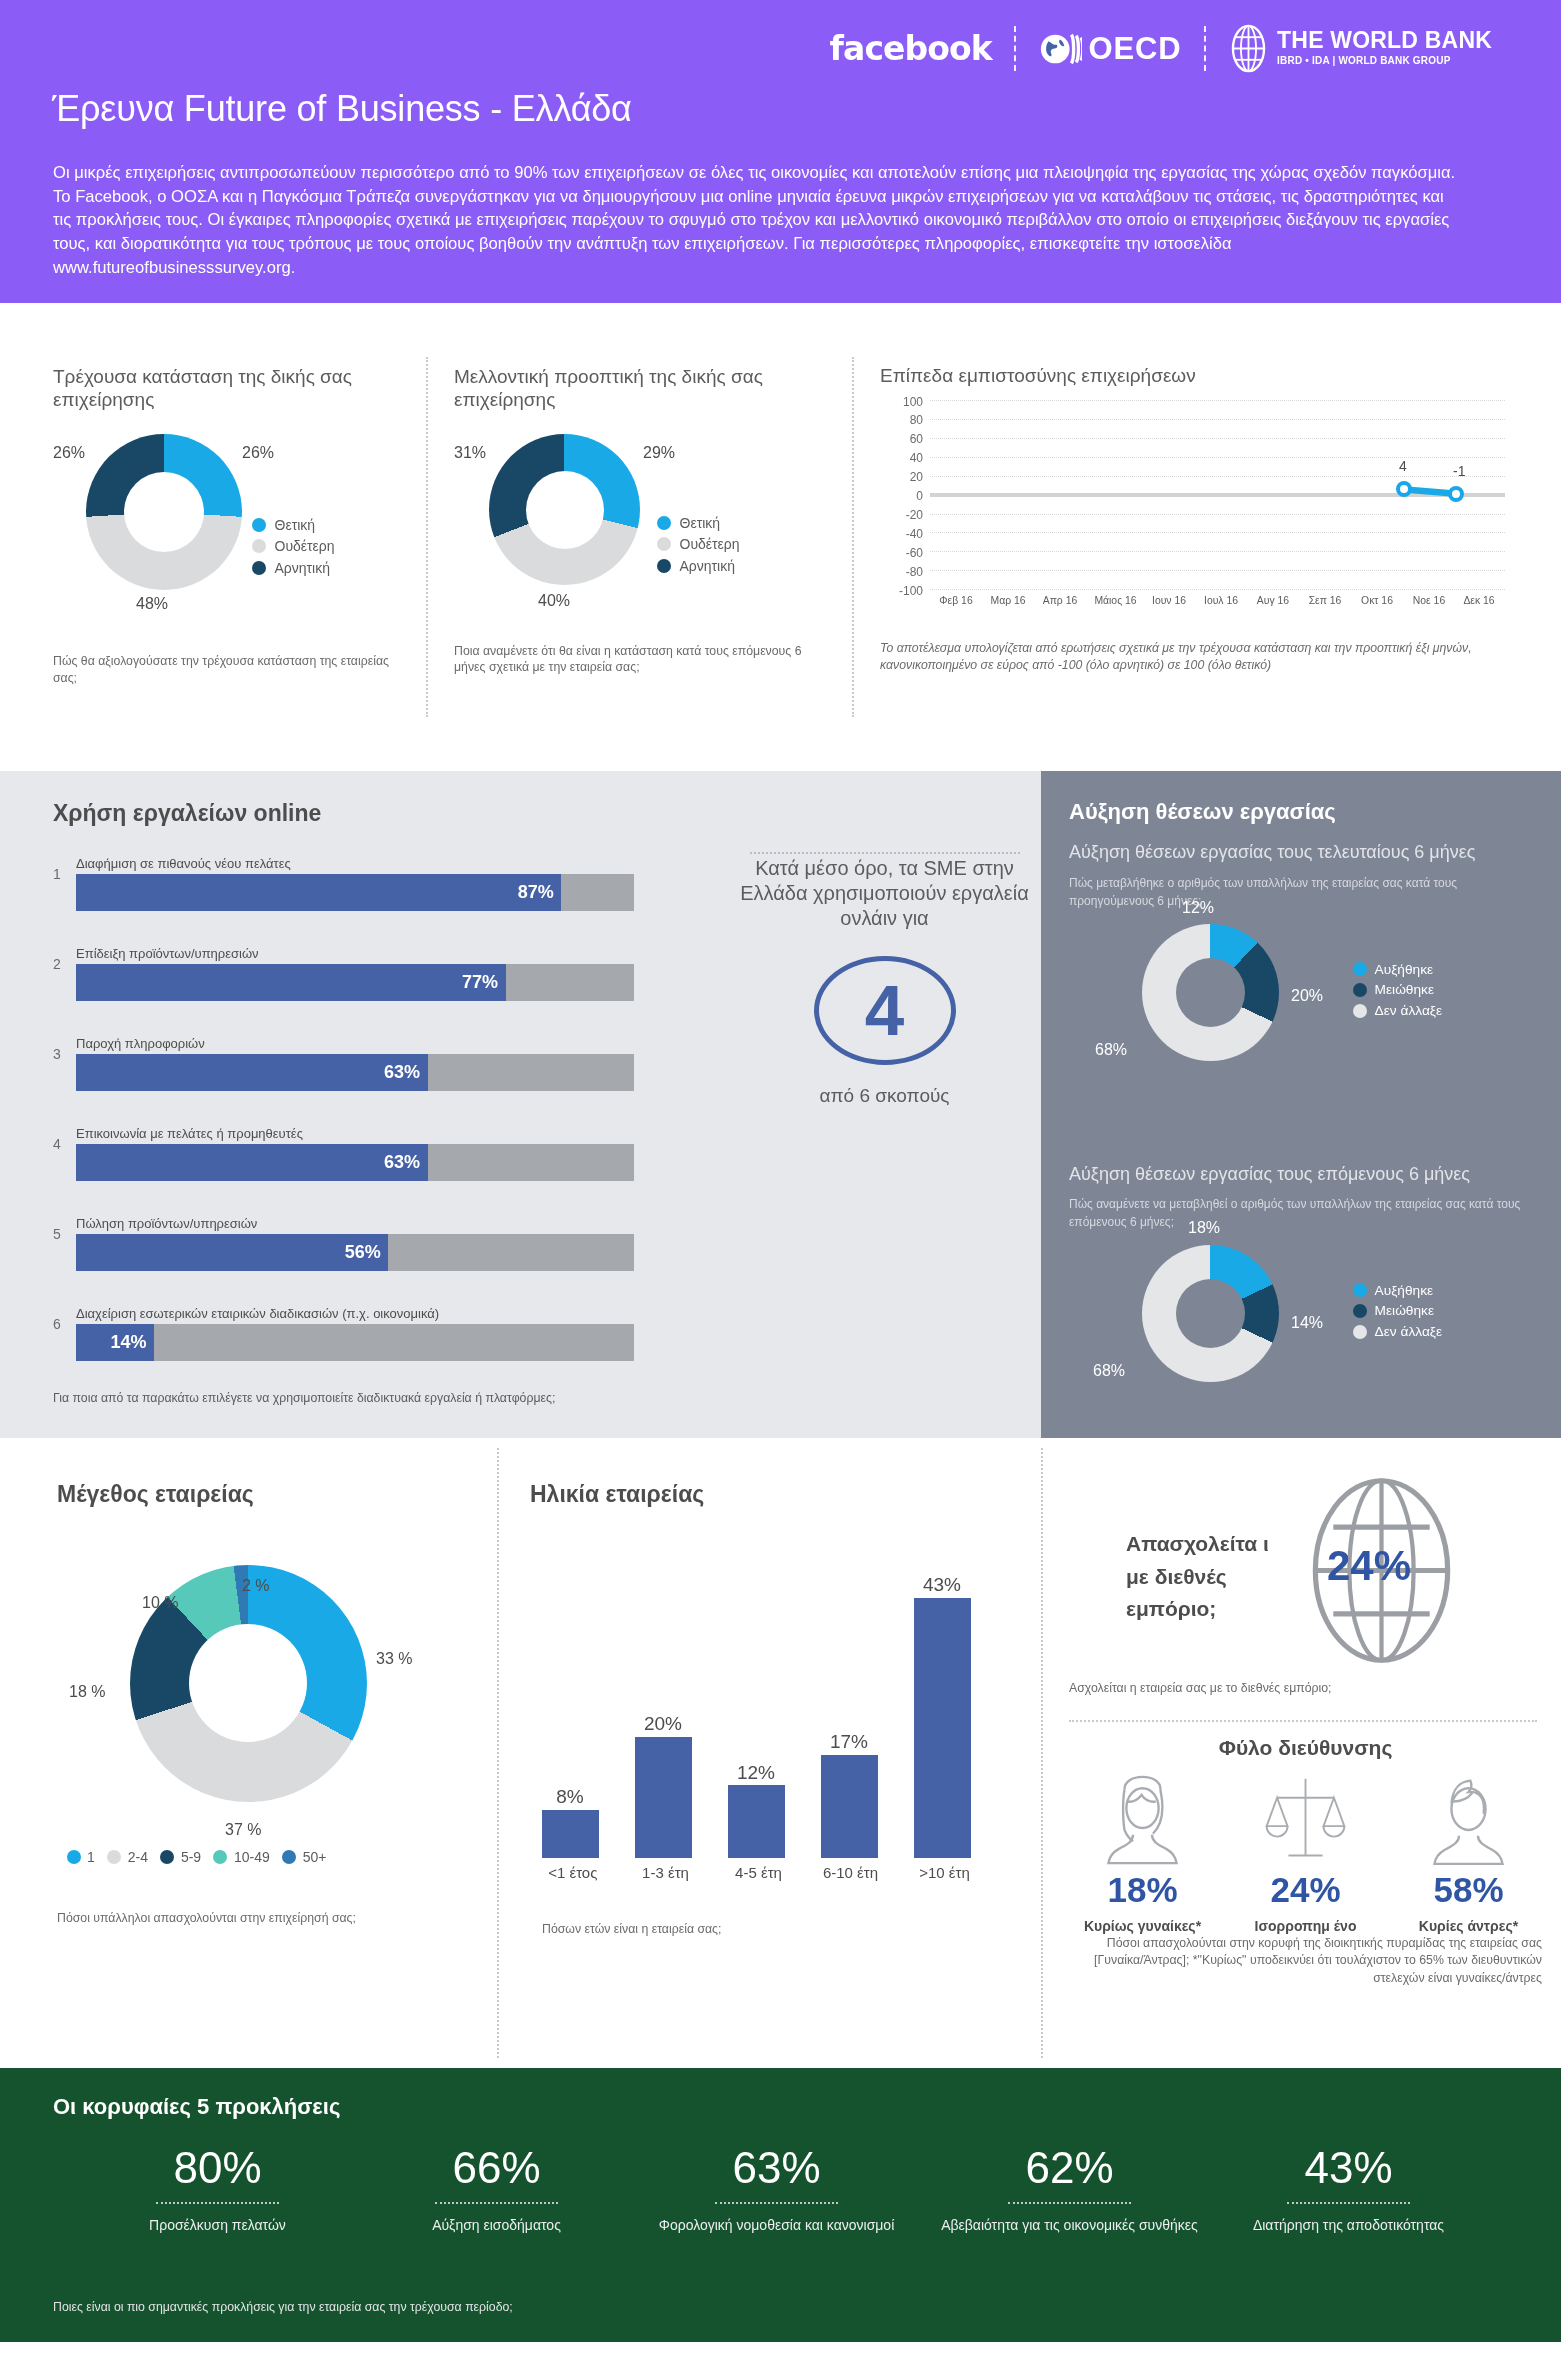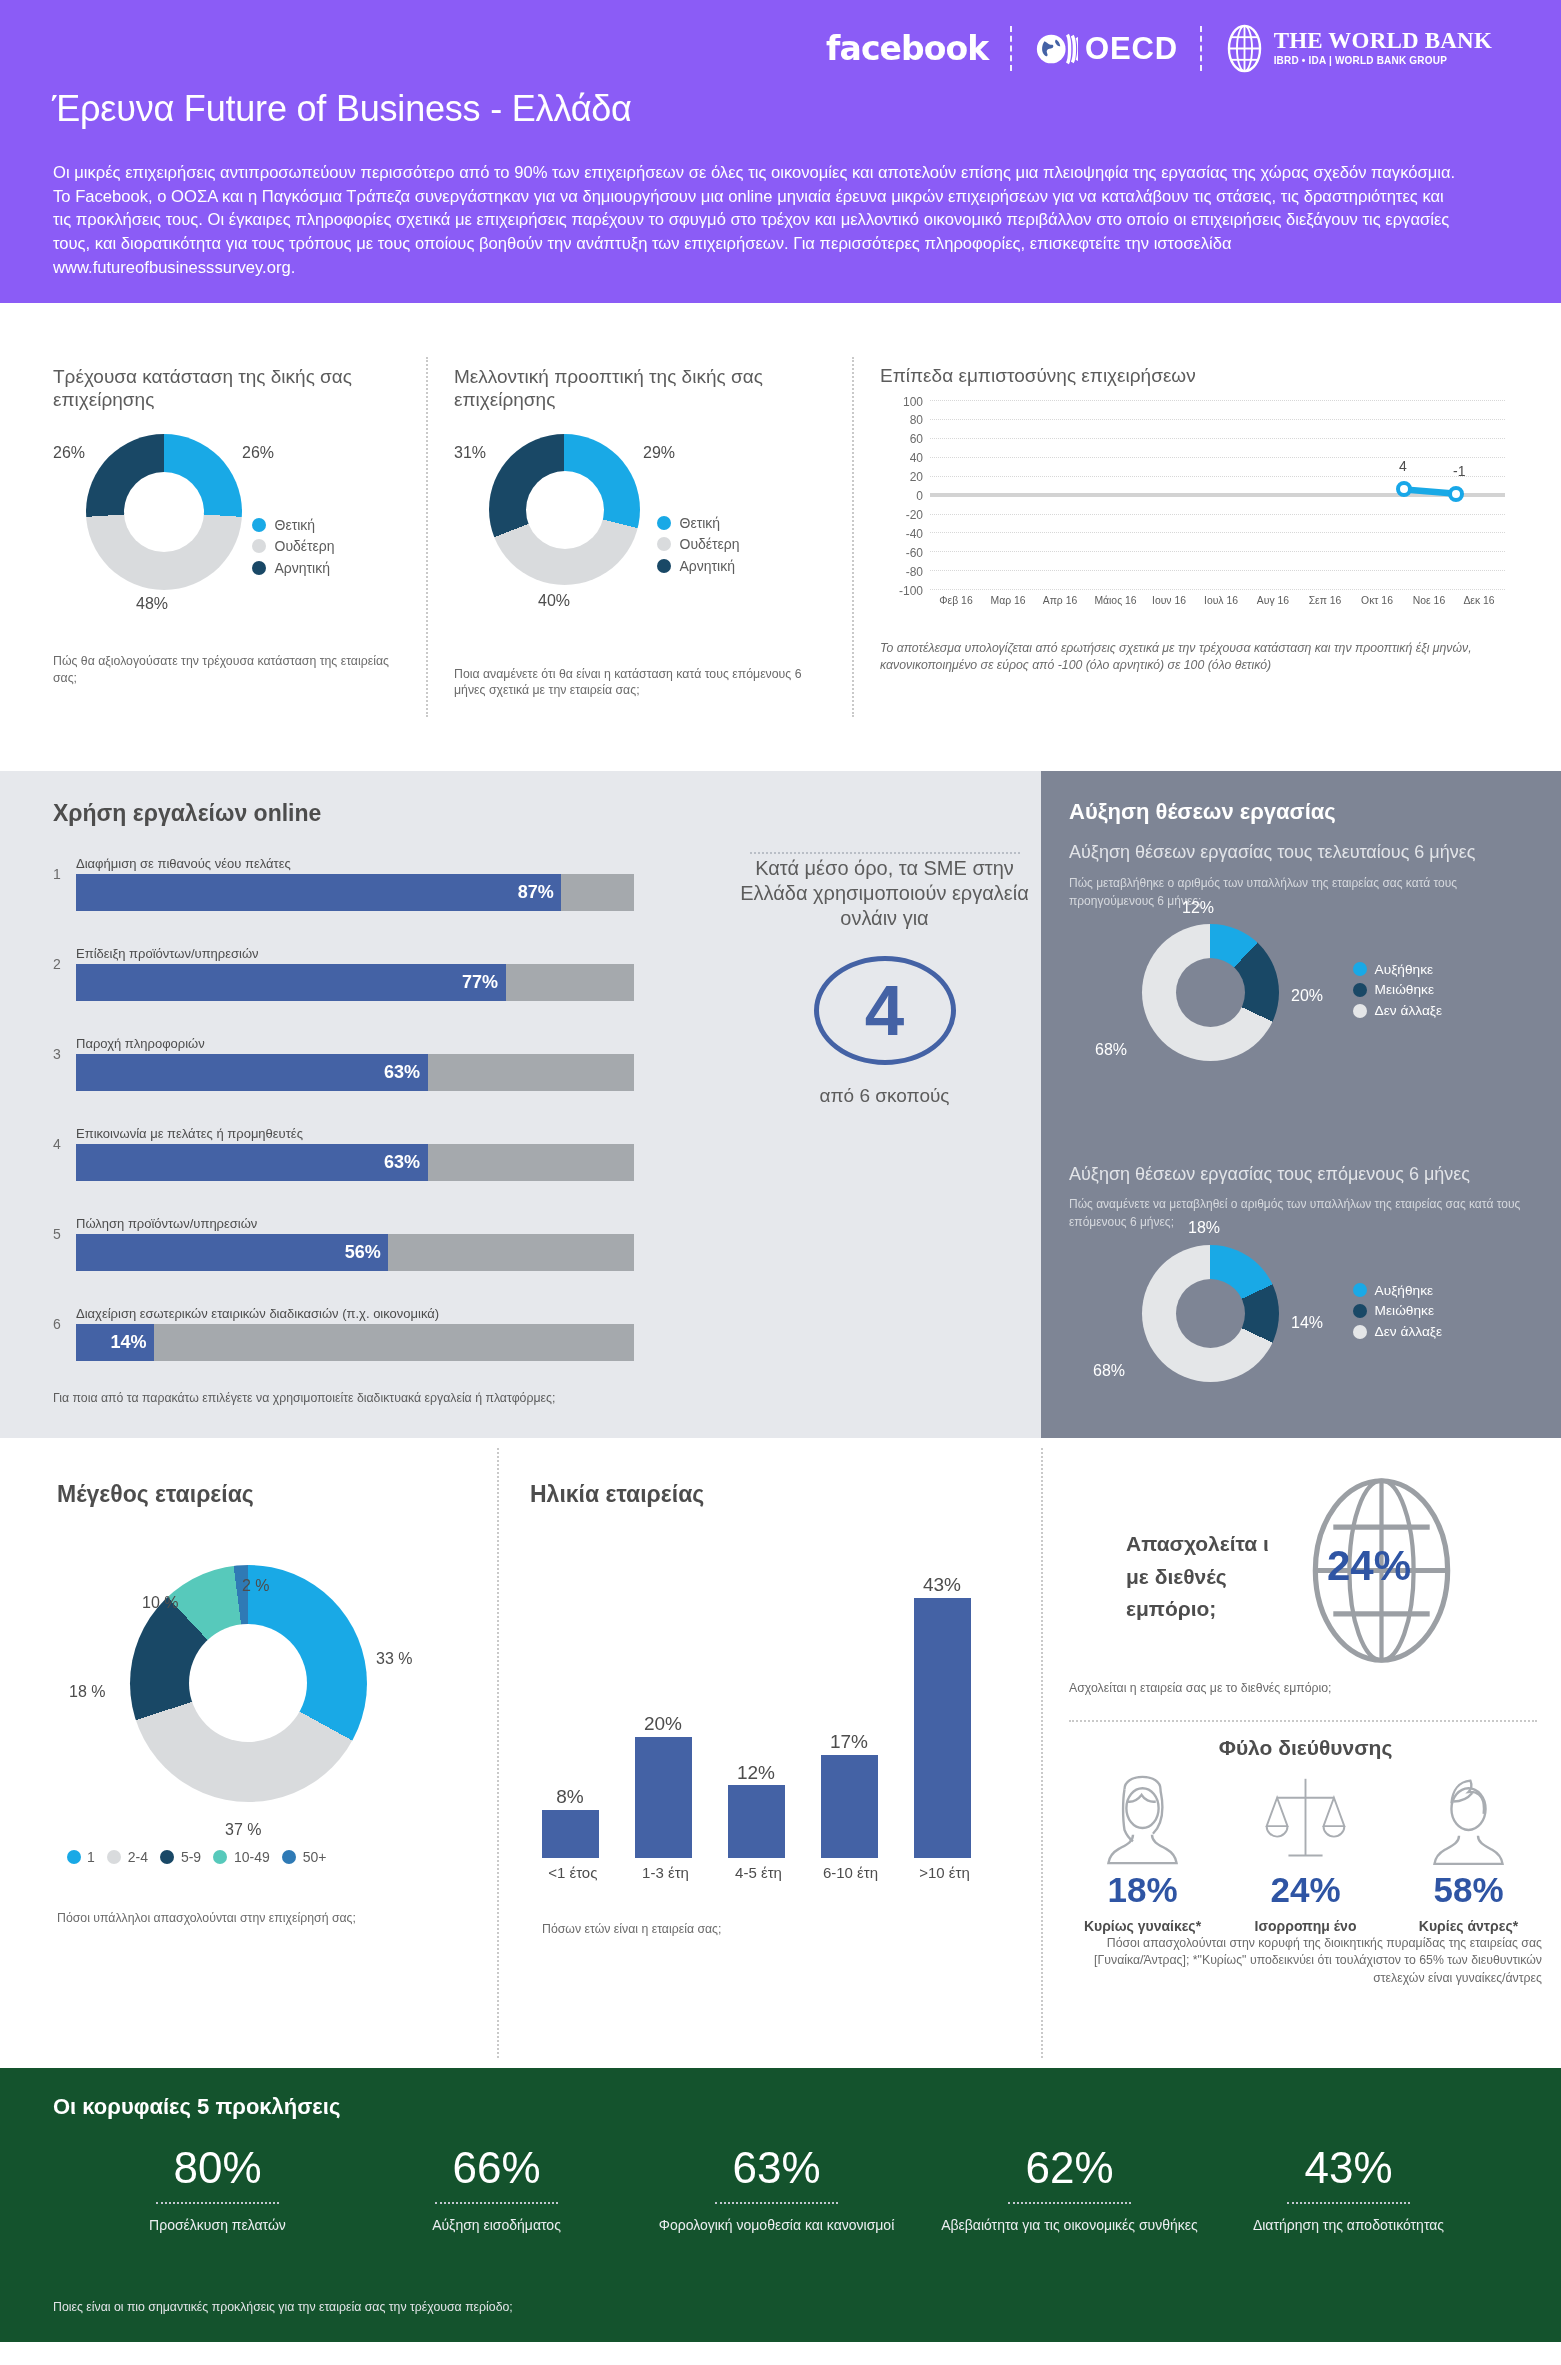--- a/index.html
+++ b/index.html
@@ -18,21 +18,21 @@
     background:#8b5cf6;
     color:#ffffff;
   }
   .logos { position:absolute; right:47px; top:26px; display:flex; align-items:center; gap:0px; }
   .logo-cell { display:flex; align-items:center; height:43px; padding:0 22px; }
   .logo-sep { width:0; border-left:2.4px dashed #ffffff; height:45px; opacity:.9; }
   .fb-logo { font-family:"DejaVu Sans", sans-serif; font-weight:700; font-size:33px; letter-spacing:-0.9px; color:#fff; }
   .oecd-wrap { display:flex; align-items:center; gap:6.6px; }
   .oecd-text { font-weight:700; font-size:31px; letter-spacing:0.9px; }
   .wb-wrap { display:flex; align-items:center; gap:8.5px; }
-  .wb-t1 { font-weight:700; font-size:23px; letter-spacing:0.2px; line-height:1;font-family:Liberation Serif, serif; }
+  .wb-t1 { font-weight:700; font-size:23px; letter-spacing:0.2px; line-height:1; }
   .wb-t2 { font-weight:700; font-size:10px; letter-spacing:0.2px; line-height:1.4; margin-top:2.4px;}
 
   .h-title {
     position:absolute; left:52px; top:88px;
     font-size:36px; font-weight:400; letter-spacing:-0.2px;
     color:#ffffff;
   }
   .h-body {
     position:absolute; left:53px; top:161px; width:1410px;
     font-size:16.6px; line-height:1.43; color:#ffffff; font-weight:400;
@@ -215,21 +215,21 @@
           <div class="legend-row">
               <span class="dot" style="background:#d9dbdd"></span>
               <span>Ουδέτερη</span>
             </div>
           <div class="legend-row">
               <span class="dot" style="background:#194866"></span>
               <span>Αρνητική</span>
             </div>
         </div>
       </div>
-      <div class="panel-cap" style="margin-top:23px;">Ποια αναμένετε ότι θα είναι η κατάσταση κατά τους επόμενους 6 μήνες σχετικά με την εταιρεία σας;</div>
+      <div class="panel-cap" style="margin-top:0;">Ποια αναμένετε ότι θα είναι η κατάσταση κατά τους επόμενους 6 μήνες σχετικά με την εταιρεία σας;</div>
     </div>
 
     <div style="position:absolute; left:880px; top:62px; width:634px;">
       <div class="lc-title">Επίπεδα εμπιστοσύνης επιχειρήσεων</div>
 
       <div style="position:relative; height:222px; margin-top:13.2px;">
 
         <div class="lc-yaxis" style="left:0; top:-5.7px;">100</div>
         <div class="lc-grid" style="left:50px; top:0px;   width:575px;"></div>
         <div class="lc-yaxis" style="left:0; top:13.2px;">80</div>

